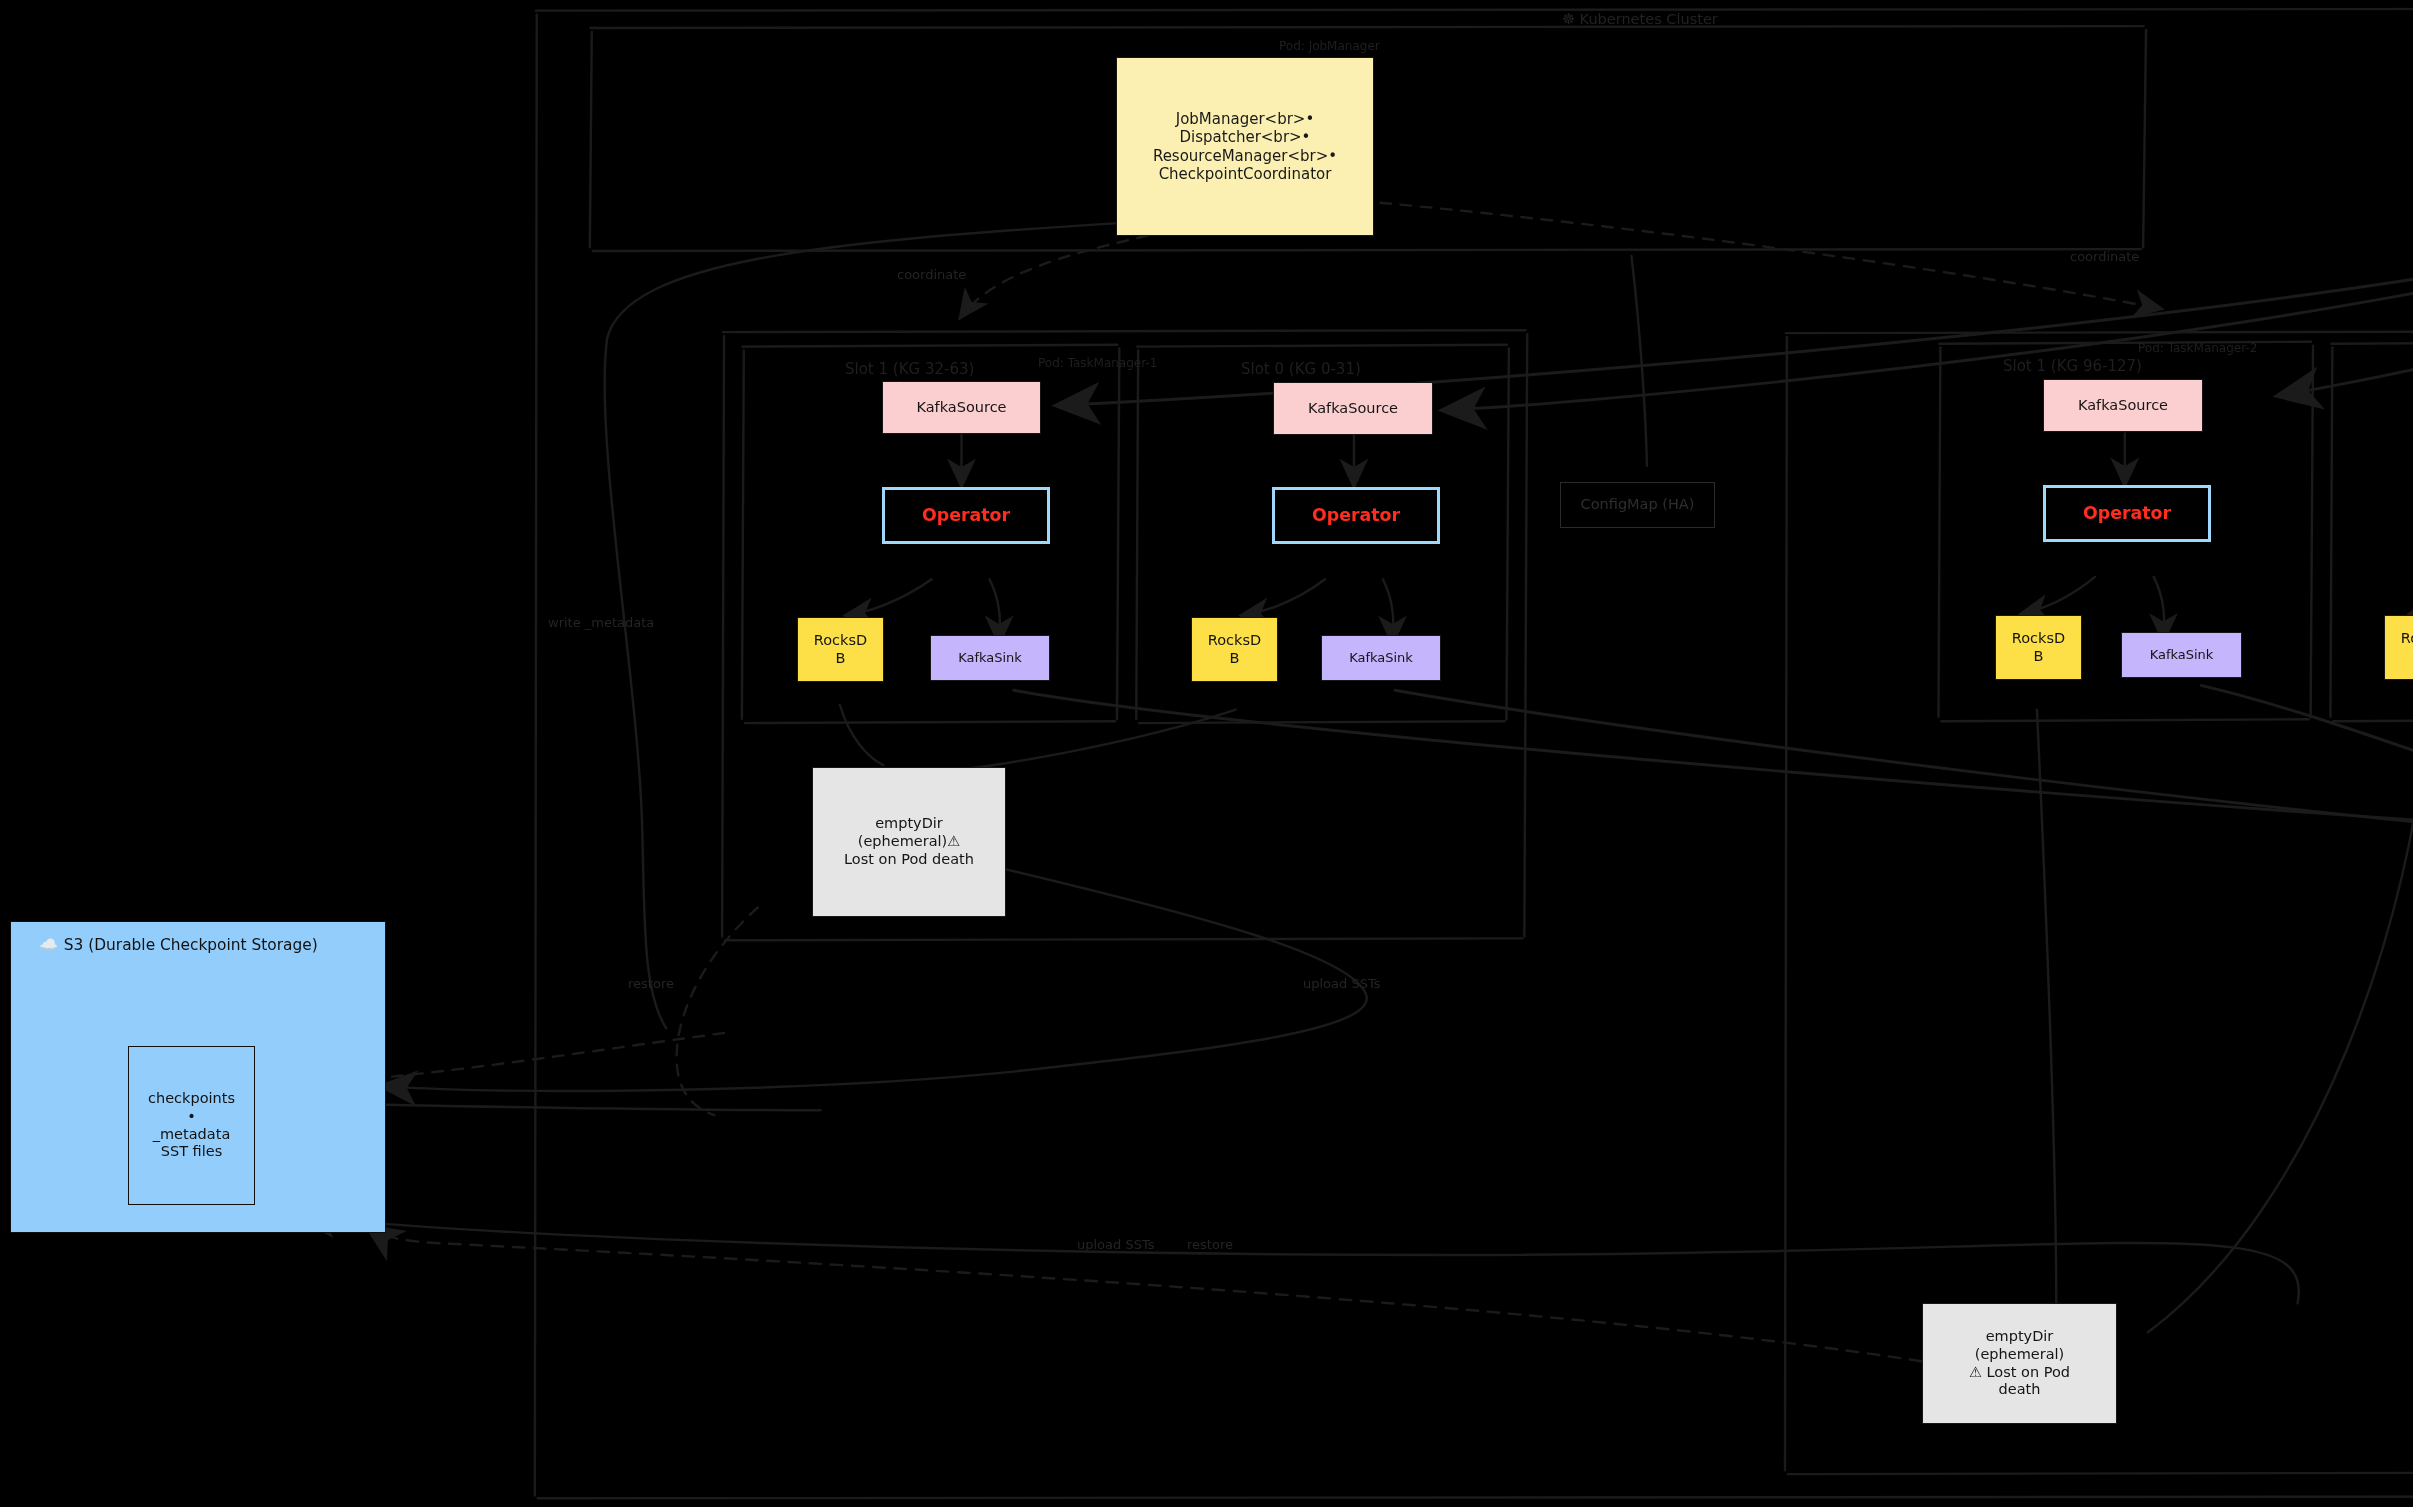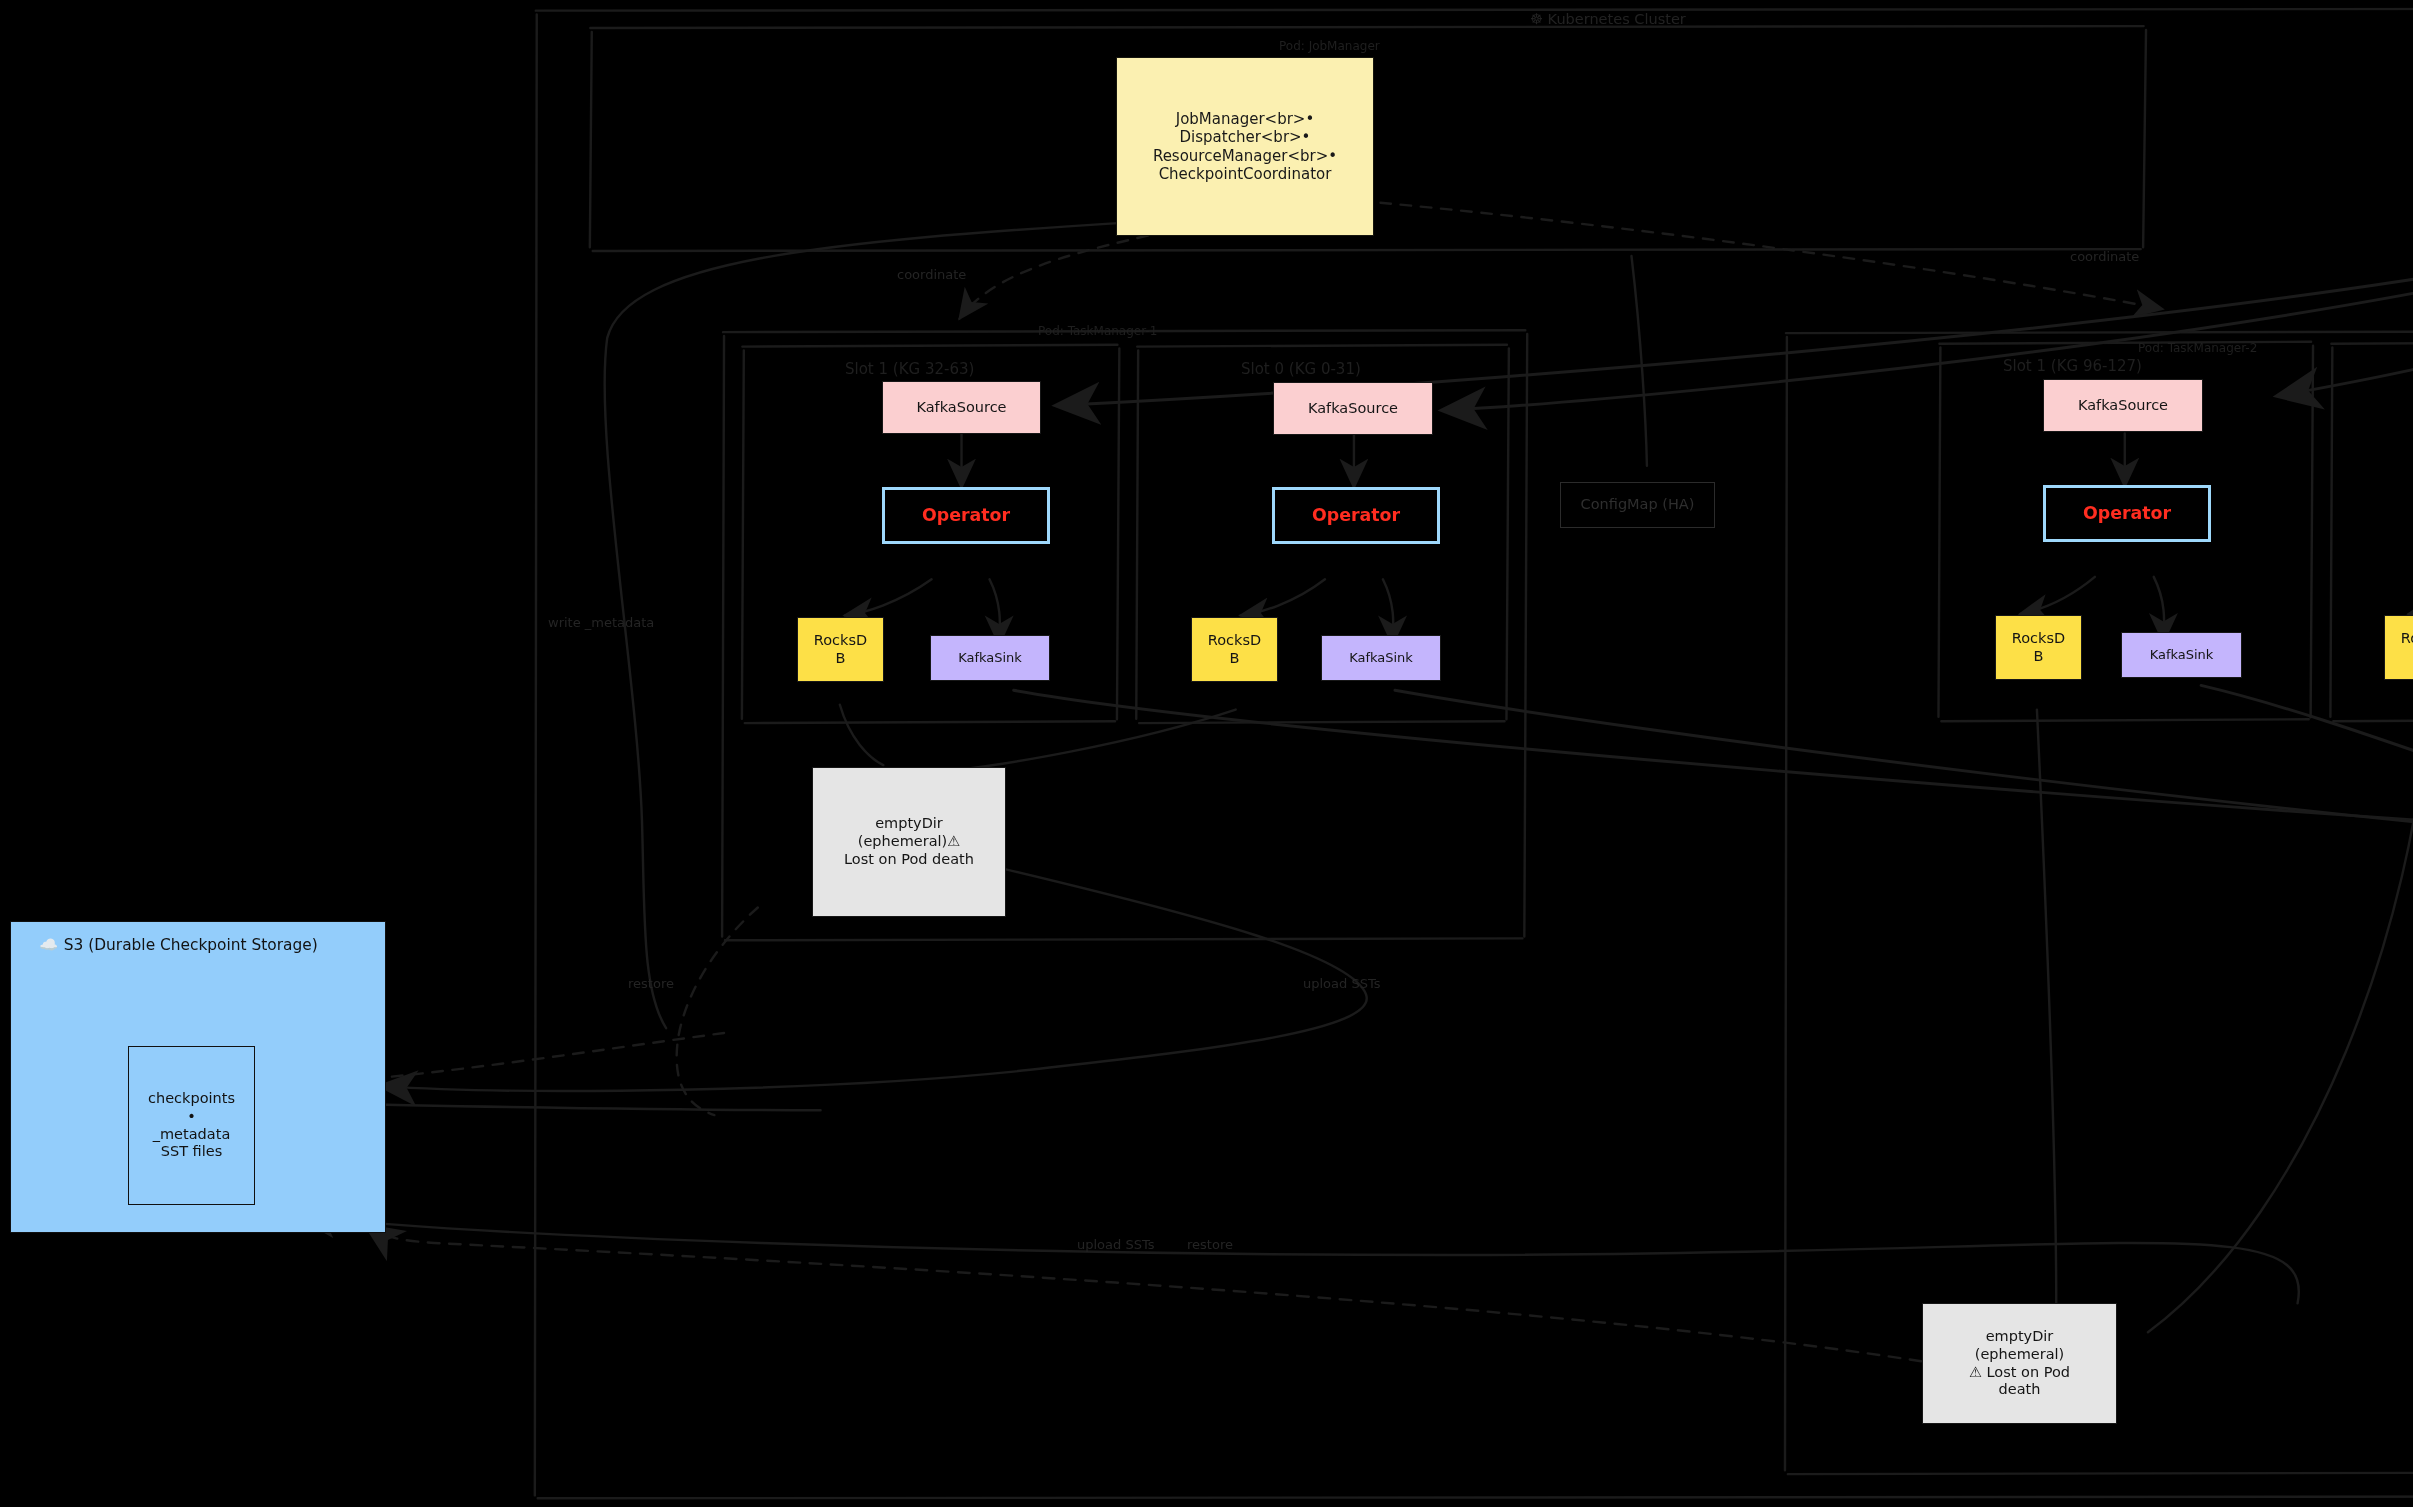--- a/index.html
+++ b/index.html
@@ -12,21 +12,21 @@
   svg.layer{position:absolute;left:0;top:0;width:2983px;height:1508px;overflow:visible;}
   svg.layer.under{z-index:1;}
 
   .node{position:absolute;z-index:3;box-sizing:border-box;
         display:flex;align-items:center;justify-content:center;text-align:center;}
   .node .lbl{width:100%;line-height:1.22;white-space:pre-line;}
 
   
   .grp-label{position:absolute;z-index:4;text-align:center;white-space:nowrap;}
 
-  .k8s-title{font-size:14.5px;color:#222;}
+  .k8s-title{font-size:14.5px;color:#222;margin-left:32px;}
   .pod-title{font-size:12px;color:#1f1f1f;}
   .slot-title{font-size:15px;color:#1f1f1f;}
 
   
   .jm{background:#fbf0b1;border:1.4px solid #16160f;font-size:15px;color:#191919;}
   .pink{background:#fbcfd0;border:1.4px solid #171717;font-size:14.5px;color:#151515;}
   .pinkbig{background:#e5e5e5;border:1.4px solid #171717;font-size:14.5px;color:#151515;}
   .green{background:#fde047;border:1.4px solid #171717;font-size:14.5px;color:#151515;}
   .yellow{background:#c4b5fd;border:1.4px solid #171717;font-size:13px;color:#151515;}
   .operator{background:#000;border:3.4px solid #9ed8fb;font-size:17.4px;color:#ff2d20;font-weight:700;}
@@ -175,21 +175,21 @@
         <path d="M5205,898 L5205,1008" marker-end="url(#ah)"></path>
         <path d="M5145,1195 C5085,1245 5025,1265 4990,1272" marker-end="url(#ah)"></path>
         <path d="M5265,1195 C5295,1255 5285,1305 5285,1330" marker-end="url(#ah)"></path>
       </g>
     </g>
   </svg>
 
   <div class="grp-label k8s-title" style="left:1530px;top:10.6px;">☸ Kubernetes Cluster</div>
 
   <div class="grp-label pod-title" style="left:1279px;top:39px;">Pod: JobManager</div>
-  <div class="grp-label pod-title" style="left:1038px;top:324px;">Pod: TaskManager-1</div>
+  <div class="grp-label pod-title" style="left:1038px;top:356px;">Pod: TaskManager-1</div>
   <div class="grp-label pod-title" style="left:2138px;top:341px;">Pod: TaskManager-2</div>
 
   <div class="grp-label slot-title" style="left:845px;top:360px;">Slot 1 (KG 32-63)</div>
   <div class="grp-label slot-title" style="left:1241px;top:360px;">Slot 0 (KG 0-31)</div>
   <div class="grp-label slot-title" style="left:2003px;top:357px;">Slot 1 (KG 96-127)</div>
 
   <div class="node jm" style="left:1116px;top:57px;width:258px;height:179px;">
     <span class="lbl">JobManager&lt;br&gt;•
 Dispatcher&lt;br&gt;•
 ResourceManager&lt;br&gt;•

